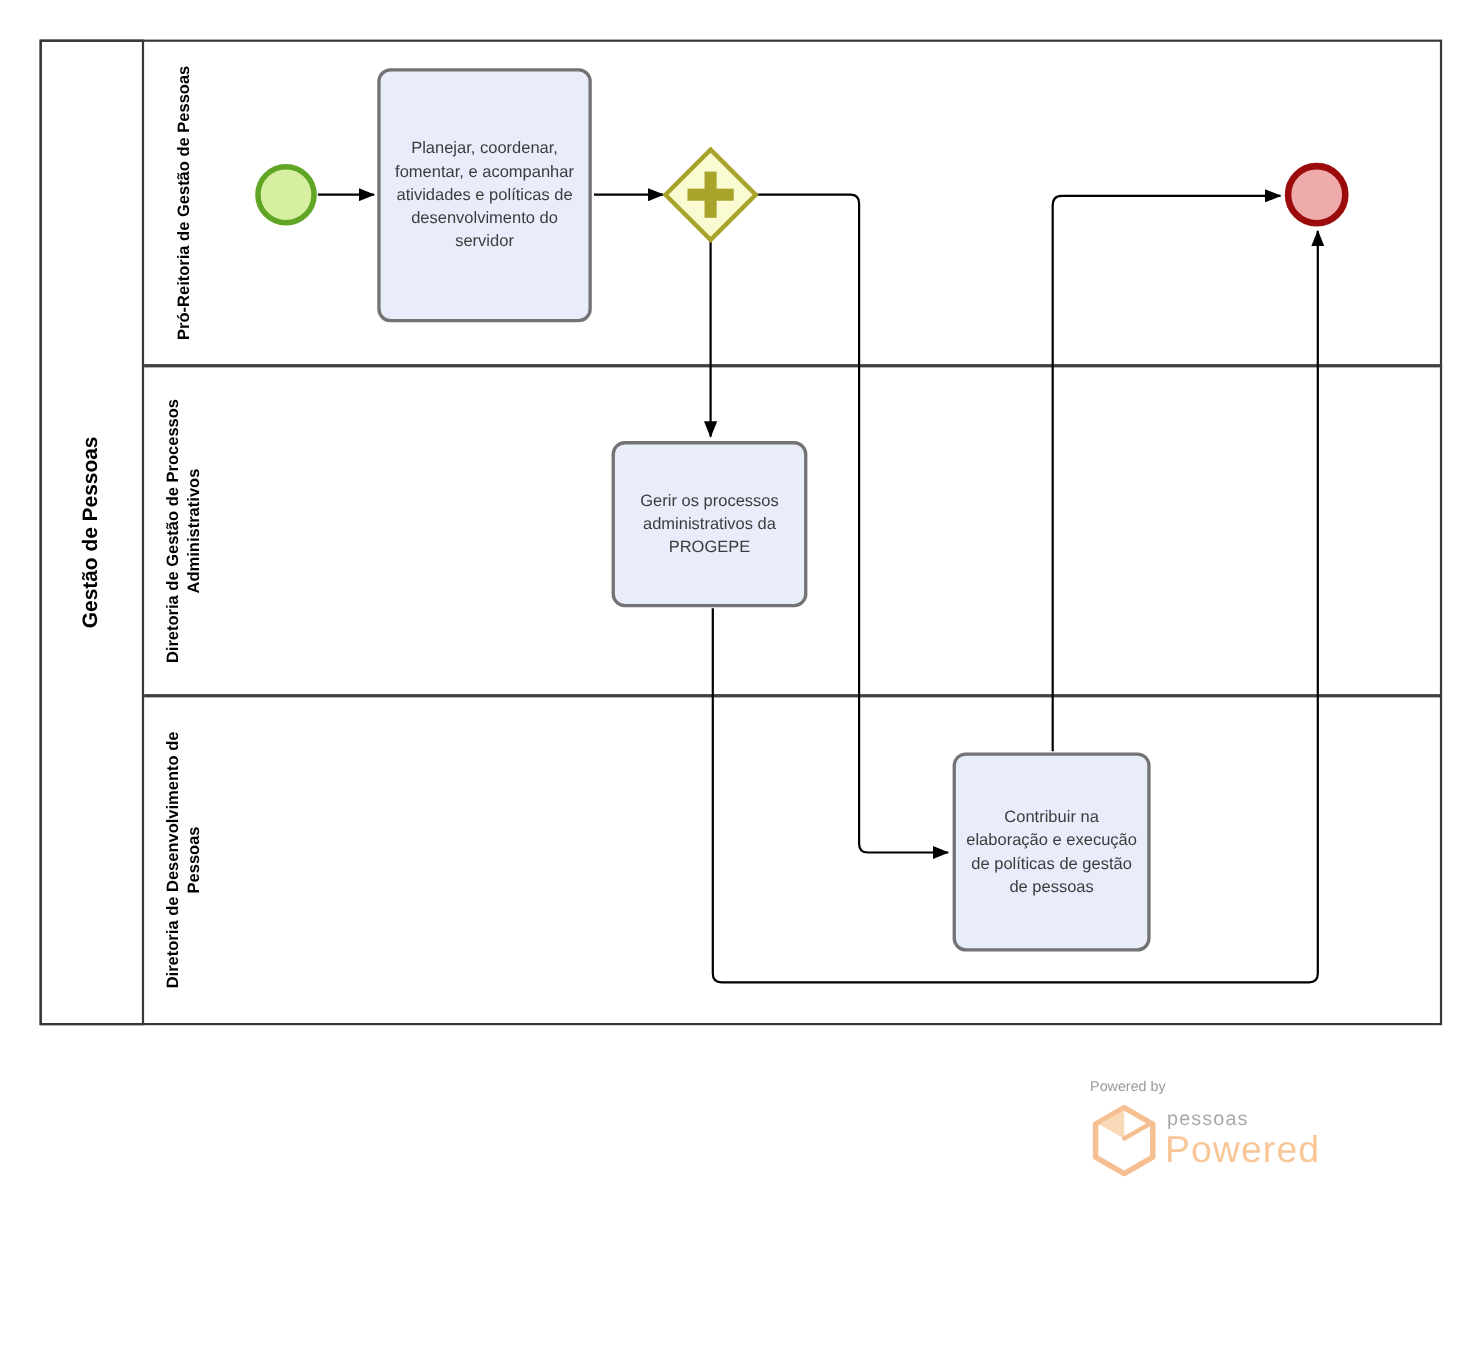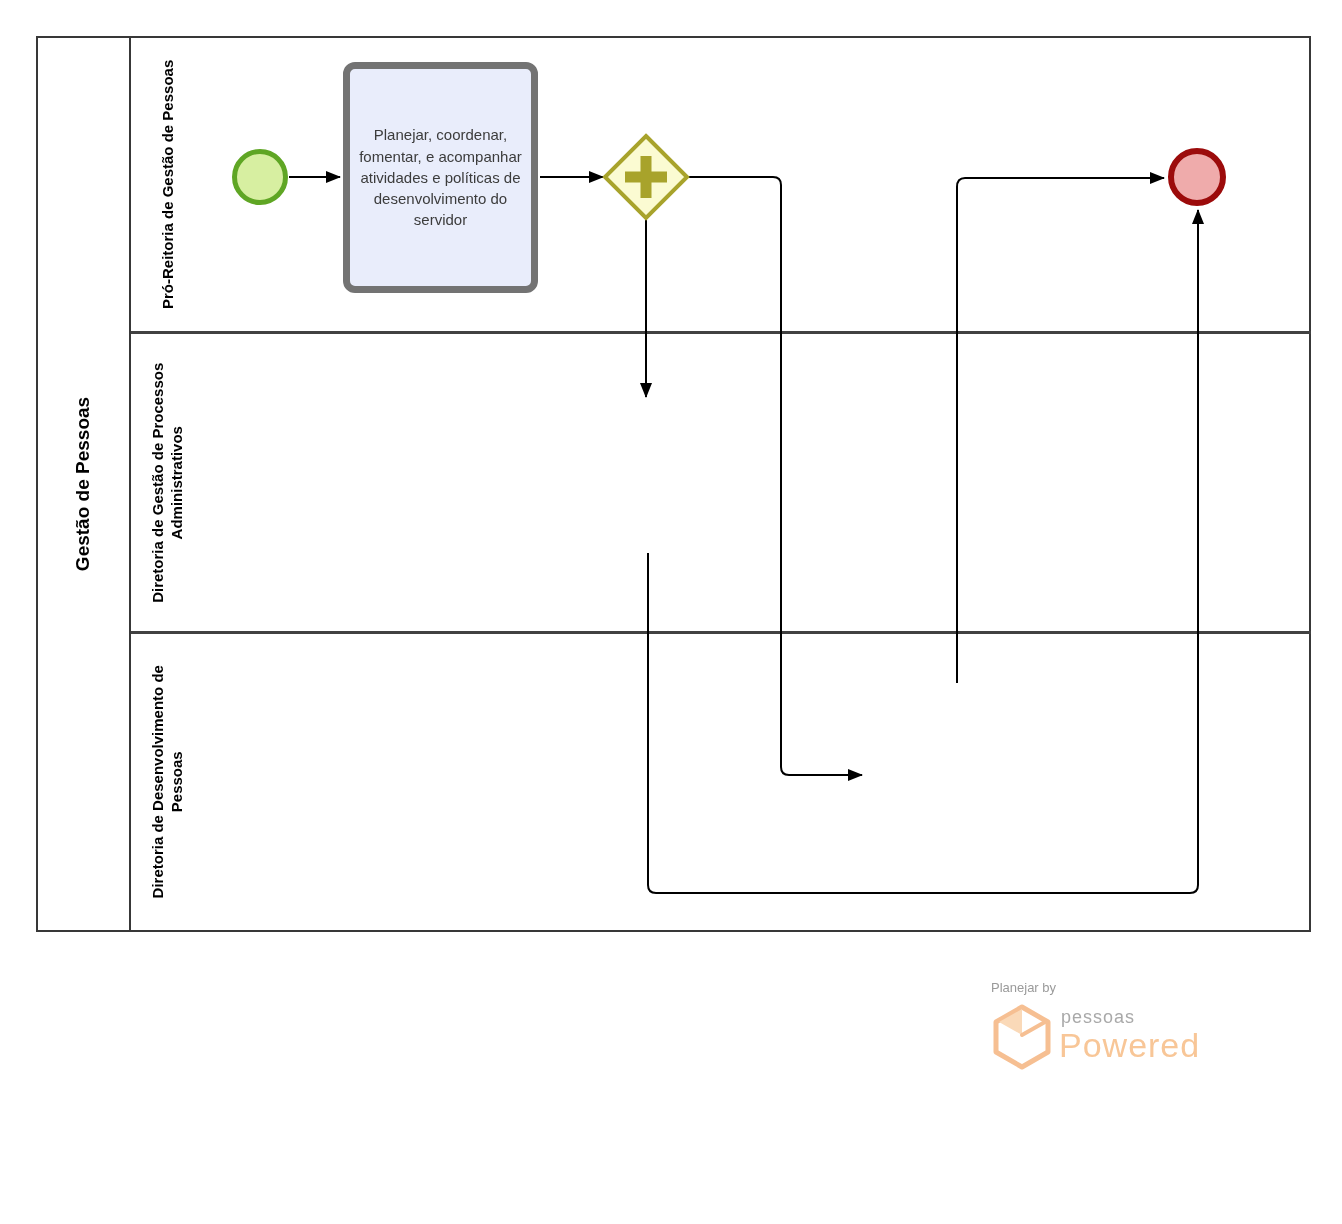--- a/index.html
+++ b/index.html
@@ -11,21 +11,21 @@
   .pool-frame{position:absolute;left:36px;top:36px;width:1275px;height:896px;
     border:2px solid #383838;box-sizing:border-box;}
   .pool-header{position:absolute;left:36px;top:36px;width:95px;height:896px;
     border:2px solid #383838;box-sizing:border-box;display:flex;align-items:center;justify-content:center;}
   .pool-title{transform:rotate(-90deg);white-space:nowrap;font-weight:bold;font-size:19px;color:#000;}
   .lane-divider{position:absolute;left:131px;width:1180px;height:3px;background:#414141;}
   .lane-label-box{position:absolute;left:131px;width:74px;display:flex;align-items:center;justify-content:center;overflow:visible;}
   .lane-label{transform:rotate(-90deg);font-weight:bold;font-size:15px;line-height:1.25;
     color:#000;text-align:center;flex:none;}
   
-  .task{position:absolute;border:7px solid #737373;border-radius:12px;background:#e9edfb;
+  .task{position:absolute;border:3px solid #737373;border-radius:12px;background:#e9edfb;
     box-sizing:border-box;display:flex;align-items:center;justify-content:center;
     text-align:center;font-size:15px;line-height:1.42;color:#3c3c3c;padding:16px 8px;}
   .event{position:absolute;border-radius:50%;box-sizing:border-box;}
   .event.start{left:232px;top:149px;width:56px;height:56px;border:5px solid #5fa624;background:#d7efa1;}
   .event.end{left:1168px;top:148px;width:58px;height:58px;border:6px solid #9c0b0b;background:#efabab;}
   
   svg.overlay{position:absolute;left:0;top:0;pointer-events:none;}
   .flow{stroke:#000;stroke-width:2;fill:none;stroke-linejoin:round;}
   
   .powered-by{position:absolute;left:991px;top:980px;font-size:13px;color:#9a9a9a;}
@@ -77,22 +77,28 @@
       </g>
     </g>
   </svg>
 
   <div class="event start"></div>
   <div class="event end"></div>
 
   <div class="task" style="left:343px;top:62px;width:195px;height:231px;">
     <span>Planejar, coordenar, fomentar, e acompanhar atividades e políticas de desenvolvimento do servidor</span>
   </div>
+  <div class="task" style="left:556px;top:401px;width:178px;height:151px;">
+    <span>Gerir os processos administrativos da PROGEPE</span>
+  </div>
+  <div class="task" style="left:866px;top:684px;width:180px;height:181px;">
+    <span>Contribuir na elaboração e execução de políticas de gestão de pessoas</span>
+  </div>
 
-  <div class="powered-by">Planejar by</div>
+  <div class="powered-by">Powered by</div>
   <div class="brand-icon">
     <svg width="60" height="66" viewBox="0 0 60 66">
       <polygon points="30,3 56,18 56,48 30,63 4,48 4,18" fill="none" stroke="#f6bf92" stroke-width="5" stroke-linejoin="round"></polygon>
       <polygon points="30,5 7,18 30,31" fill="#fad9b8"></polygon>
       <path d="M30,31 L53,18" stroke="#f6bf92" stroke-width="4" fill="none" stroke-linecap="round"></path>
     </svg>
   </div>
   <div class="brand-bizagi">pessoas</div>
   <div class="brand-modeler">Powered</div>
 

